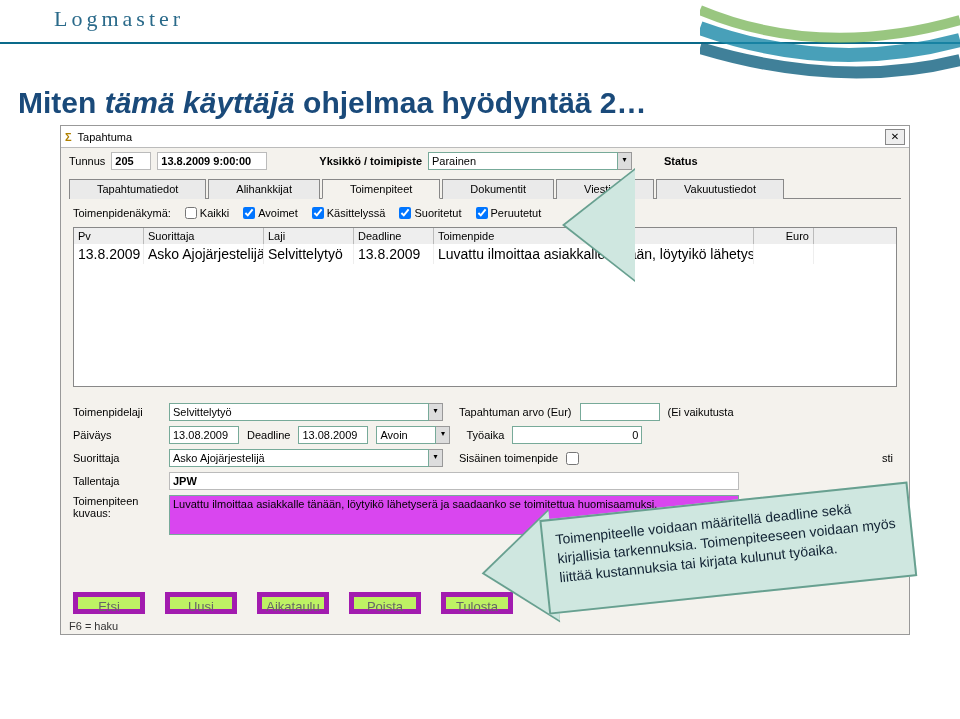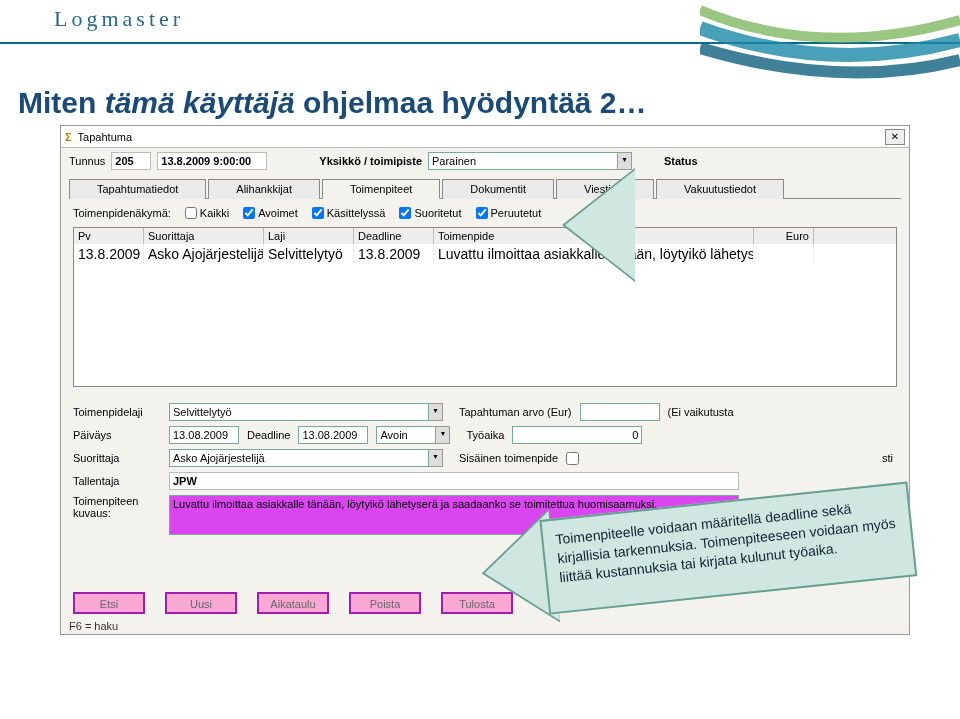--- a/index.html
+++ b/index.html
@@ -39,21 +39,21 @@
 .gh { display: flex; background: #eee; }
 .gh > div { border-right: 1px solid #bbb; padding: 2px 4px; font-size: 11px; }
 .gr { display: flex; }
 .gr > div { border-right: 1px solid #eee; padding: 2px 4px; font-size: 14px; white-space: nowrap; overflow: hidden; }
 
 .form-bottom { padding: 10px 12px 0 12px; }
 .frow { display: flex; align-items: center; gap: 8px; margin-bottom: 5px; }
 .frow .lbl { width: 88px; }
 
 .btnbar { position: absolute; bottom: 20px; left: 12px; display: flex; gap: 20px; }
-.btn { width: 72px; height: 22px; border: 2px solid #a21caf; background: #f9a8d4; text-align: center; line-height: 20px; color: #666; font-size: 11px; }
+.btn { width: 72px; height: 22px; border: 5px solid #a21caf; background: #bef264; text-align: center; line-height: 20px; color: #666; font-size: 13px; }
 .statusline { position: absolute; bottom: 2px; left: 8px; font-size: 11px; color: #333; }
 
 .callout1 { position: absolute; top: 160px; left: 565px; width: 370px; height: 140px; }
 .callout-arrow-left { position: absolute; top: 10px; left: 0; width: 0; height: 0; border-top: 55px solid transparent; border-bottom: 55px solid transparent; border-right: 70px solid #cfe7e0; }
 .callout-arrow-left-border { position: absolute; top: 8px; left: -3px; width: 0; height: 0; border-top: 57px solid transparent; border-bottom: 57px solid transparent; border-right: 73px solid #68a090; }
 .callout-body1 { position: absolute; top: 18px; left: 60px; width: 290px; height: 95px; background: #cfe7e0; border: 2px solid #68a090; padding: 10px 12px; font-size: 14px; color: #123; line-height: 1.35; }
 
 .callout2 { position: absolute; top: 480px; left: 485px; width: 460px; height: 170px; transform: rotate(-6deg); }
 .callout-arrow-left2 { position: absolute; top: 14px; left: 0; width: 0; height: 0; border-top: 55px solid transparent; border-bottom: 55px solid transparent; border-right: 70px solid #cfe7e0; }
 .callout-arrow-left2b { position: absolute; top: 12px; left: -3px; width: 0; height: 0; border-top: 57px solid transparent; border-bottom: 57px solid transparent; border-right: 73px solid #68a090; }

